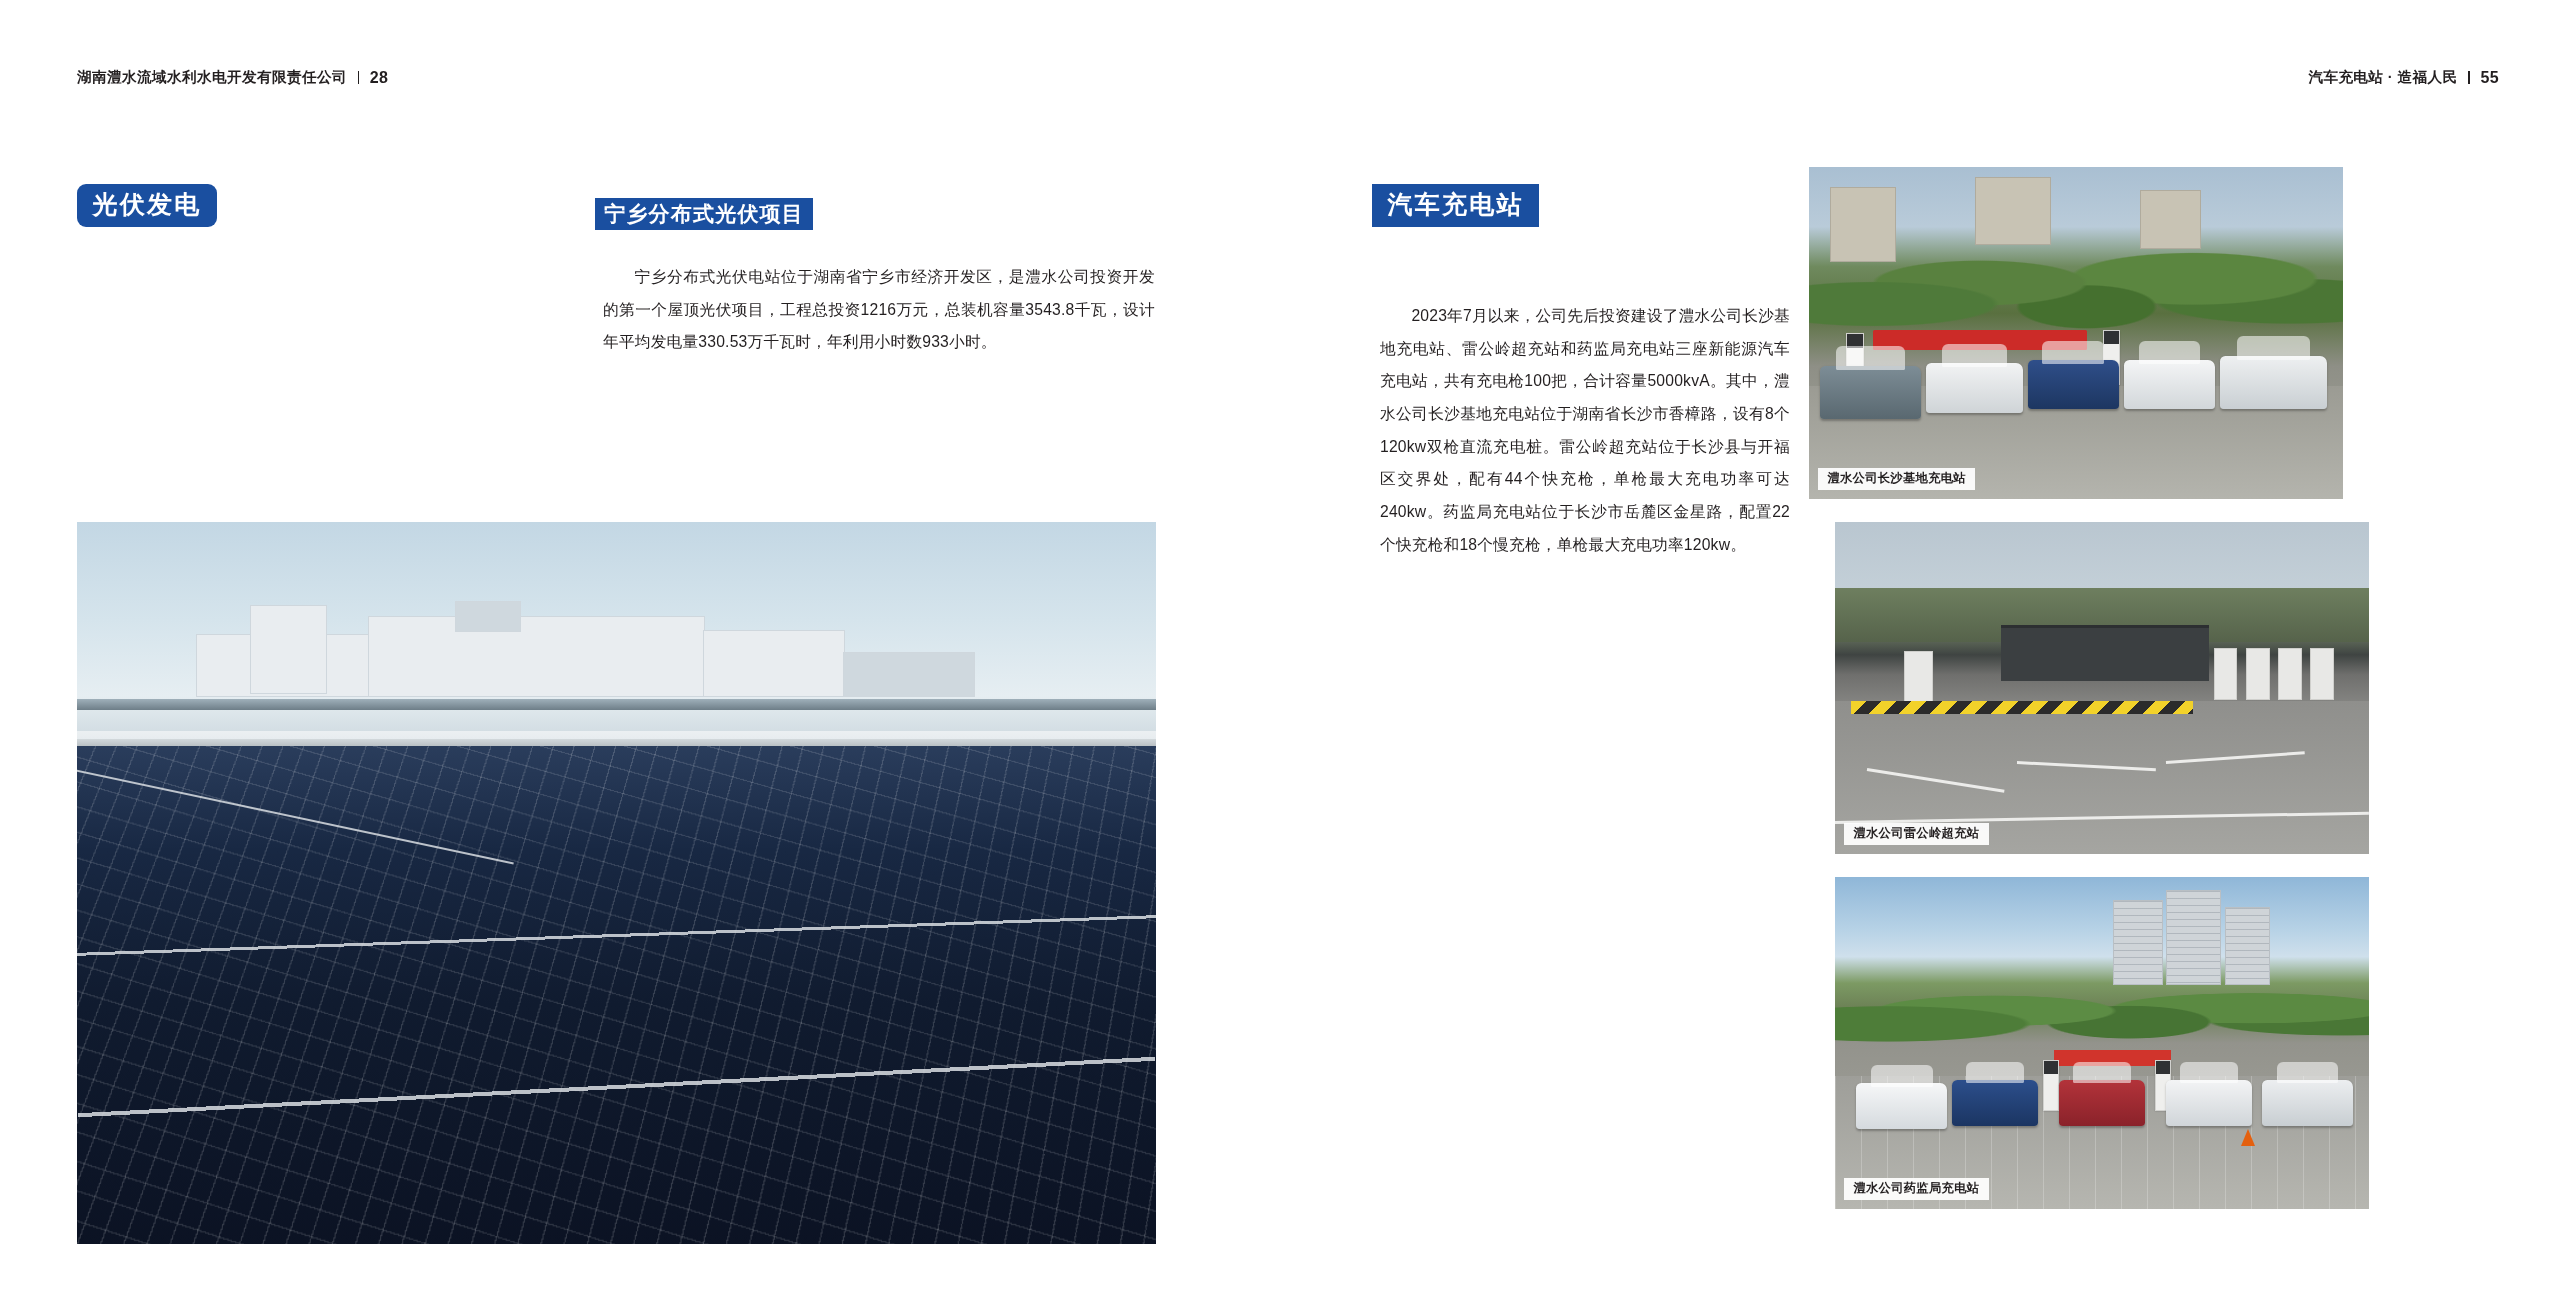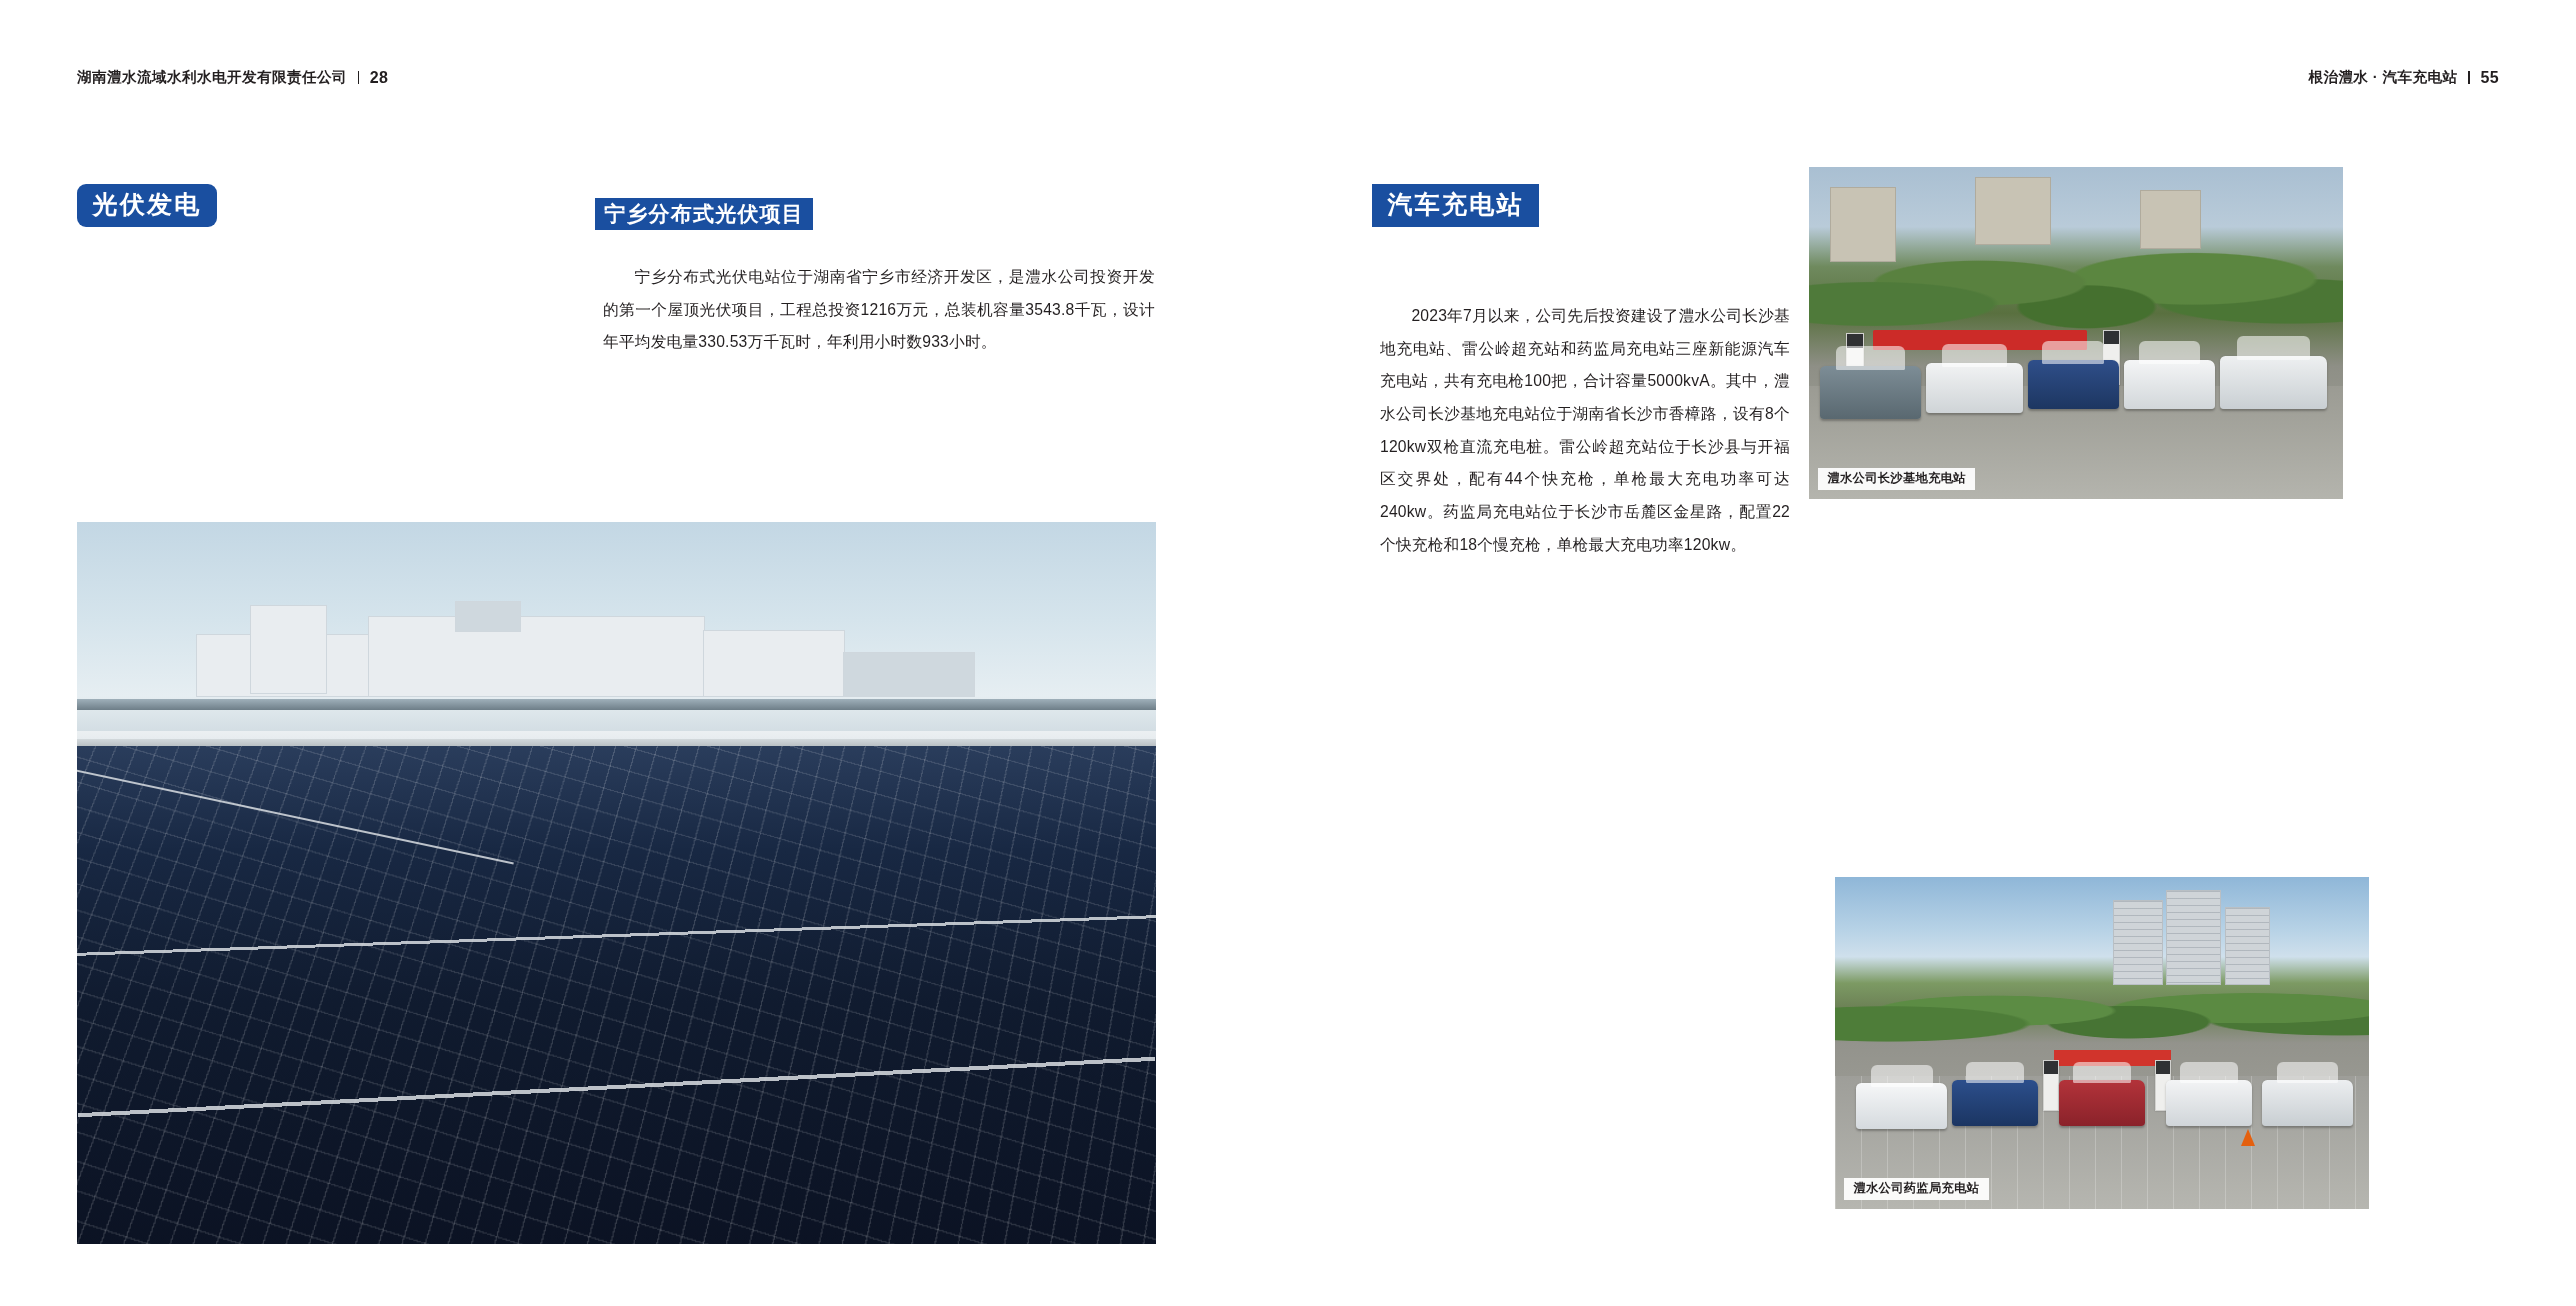--- a/index.html
+++ b/index.html
@@ -301,21 +301,21 @@
       <div class="seam" style="left:0; top:57%; width:100%; height:3.1px; transform:rotate(-2deg);"></div>
       <div class="seam" style="left:0; top:78%; width:100%; height:3.8px; transform:rotate(-3deg);"></div>
       <div class="seam" style="left:-5%; top:40%; width:46%; height:2.3px; transform:rotate(12deg);"></div>
     </div>
 
   </div>
 
   <div class="page">
 
     <div class="runhead right">
-      <span>根治澧水 · 汽车充电站</span>
+      <span>汽车充电站 · 造福人民</span>
       <span class="sep"></span>
       <span class="pageno">55</span>
     </div>
 
     <div class="section-tag" style="left:84px; top:184px;">汽车充电站</div>
 
     <div class="body-col" style="left:84px; top:292px; width:426px;">
       <p>2023年7月以来，公司先后投资建设了澧水公司长沙基地充电站、雷公岭超充站和药监局充电站三座新能源汽车充电站，共有充电枪100把，合计容量5000kvA。其中，澧水公司长沙基地充电站位于湖南省长沙市香樟路，设有8个120kw双枪直流充电桩。雷公岭超充站位于长沙县与开福区交界处，配有44个快充枪，单枪最大充电功率可达240kw。药监局充电站位于长沙市岳麓区金星路，配置22个快充枪和18个慢充枪，单枪最大充电功率120kw。</p>
     </div>
 
@@ -333,20 +333,36 @@
           <div class="head"></div>
         </div>
       <div class="car" style="left:2%; top:60%; width:19%; height:16%; background:linear-gradient(to bottom,#7d8d96,#596870);"></div>
       <div class="car" style="left:22%; top:59%; width:18%; height:15%; background:linear-gradient(to bottom,#f2f3f4,#cfd4d7);"></div>
       <div class="car" style="left:41%; top:58%; width:17%; height:15%; background:linear-gradient(to bottom,#2f4f8a,#1d3661);"></div>
       <div class="car" style="left:59%; top:58%; width:17%; height:15%; background:linear-gradient(to bottom,#f4f5f6,#d2d7da);"></div>
       <div class="car" style="left:77%; top:57%; width:20%; height:16%; background:linear-gradient(to bottom,#eef0f1,#c9cfd3);"></div>
       <div class="cap">澧水公司长沙基地充电站</div>
     </div>
 
+    <div class="photo cs2" style="left:547px; top:522px; width:534px; height:332px;">
+      <div class="hill"></div>
+      <div class="shed" style="left:31%; top:31%; width:39%; height:16%;"></div>
+      <div class="lot"></div>
+      <div class="stall" style="left:13%; top:39%; width:5%; height:16%;"></div>
+      <div class="stall" style="left:71%; top:38%; width:4%; height:15%;"></div>
+      <div class="stall" style="left:77%; top:38%; width:4%; height:15%;"></div>
+      <div class="stall" style="left:83%; top:38%; width:4%; height:15%;"></div>
+      <div class="stall" style="left:89%; top:38%; width:4%; height:15%;"></div>
+      <div class="curb" style="left:3%; top:54%; width:64%;"></div>
+      <div class="line" style="left:6%; top:74%; width:26%; transform:rotate(9deg);"></div>
+      <div class="line" style="left:34%; top:72%; width:26%; transform:rotate(3deg);"></div>
+      <div class="line" style="left:62%; top:72%; width:26%; transform:rotate(-4deg);"></div>
+      <div class="line" style="left:0%; top:90%; width:100%; transform:rotate(-1deg);"></div>
+      <div class="cap">澧水公司雷公岭超充站</div>
+    </div>
 
     <div class="photo cs3" style="left:547px; top:877px; width:534px; height:332px;">
       <div class="highrise" style="left:52%; top:7%; width:9%; height:25%;"></div>
       <div class="highrise" style="left:62%; top:4%; width:10%; height:28%;"></div>
       <div class="highrise" style="left:73%; top:9%; width:8%; height:23%;"></div>
       <div class="green"></div>
       <div class="pave"></div>
       <div class="banner2" style="left:41%; top:52%; width:22%; height:5%;"></div>
       <div class="pillar" style="left:39%; top:55%; width:14px; height:15%;">
           <div class="head"></div>

